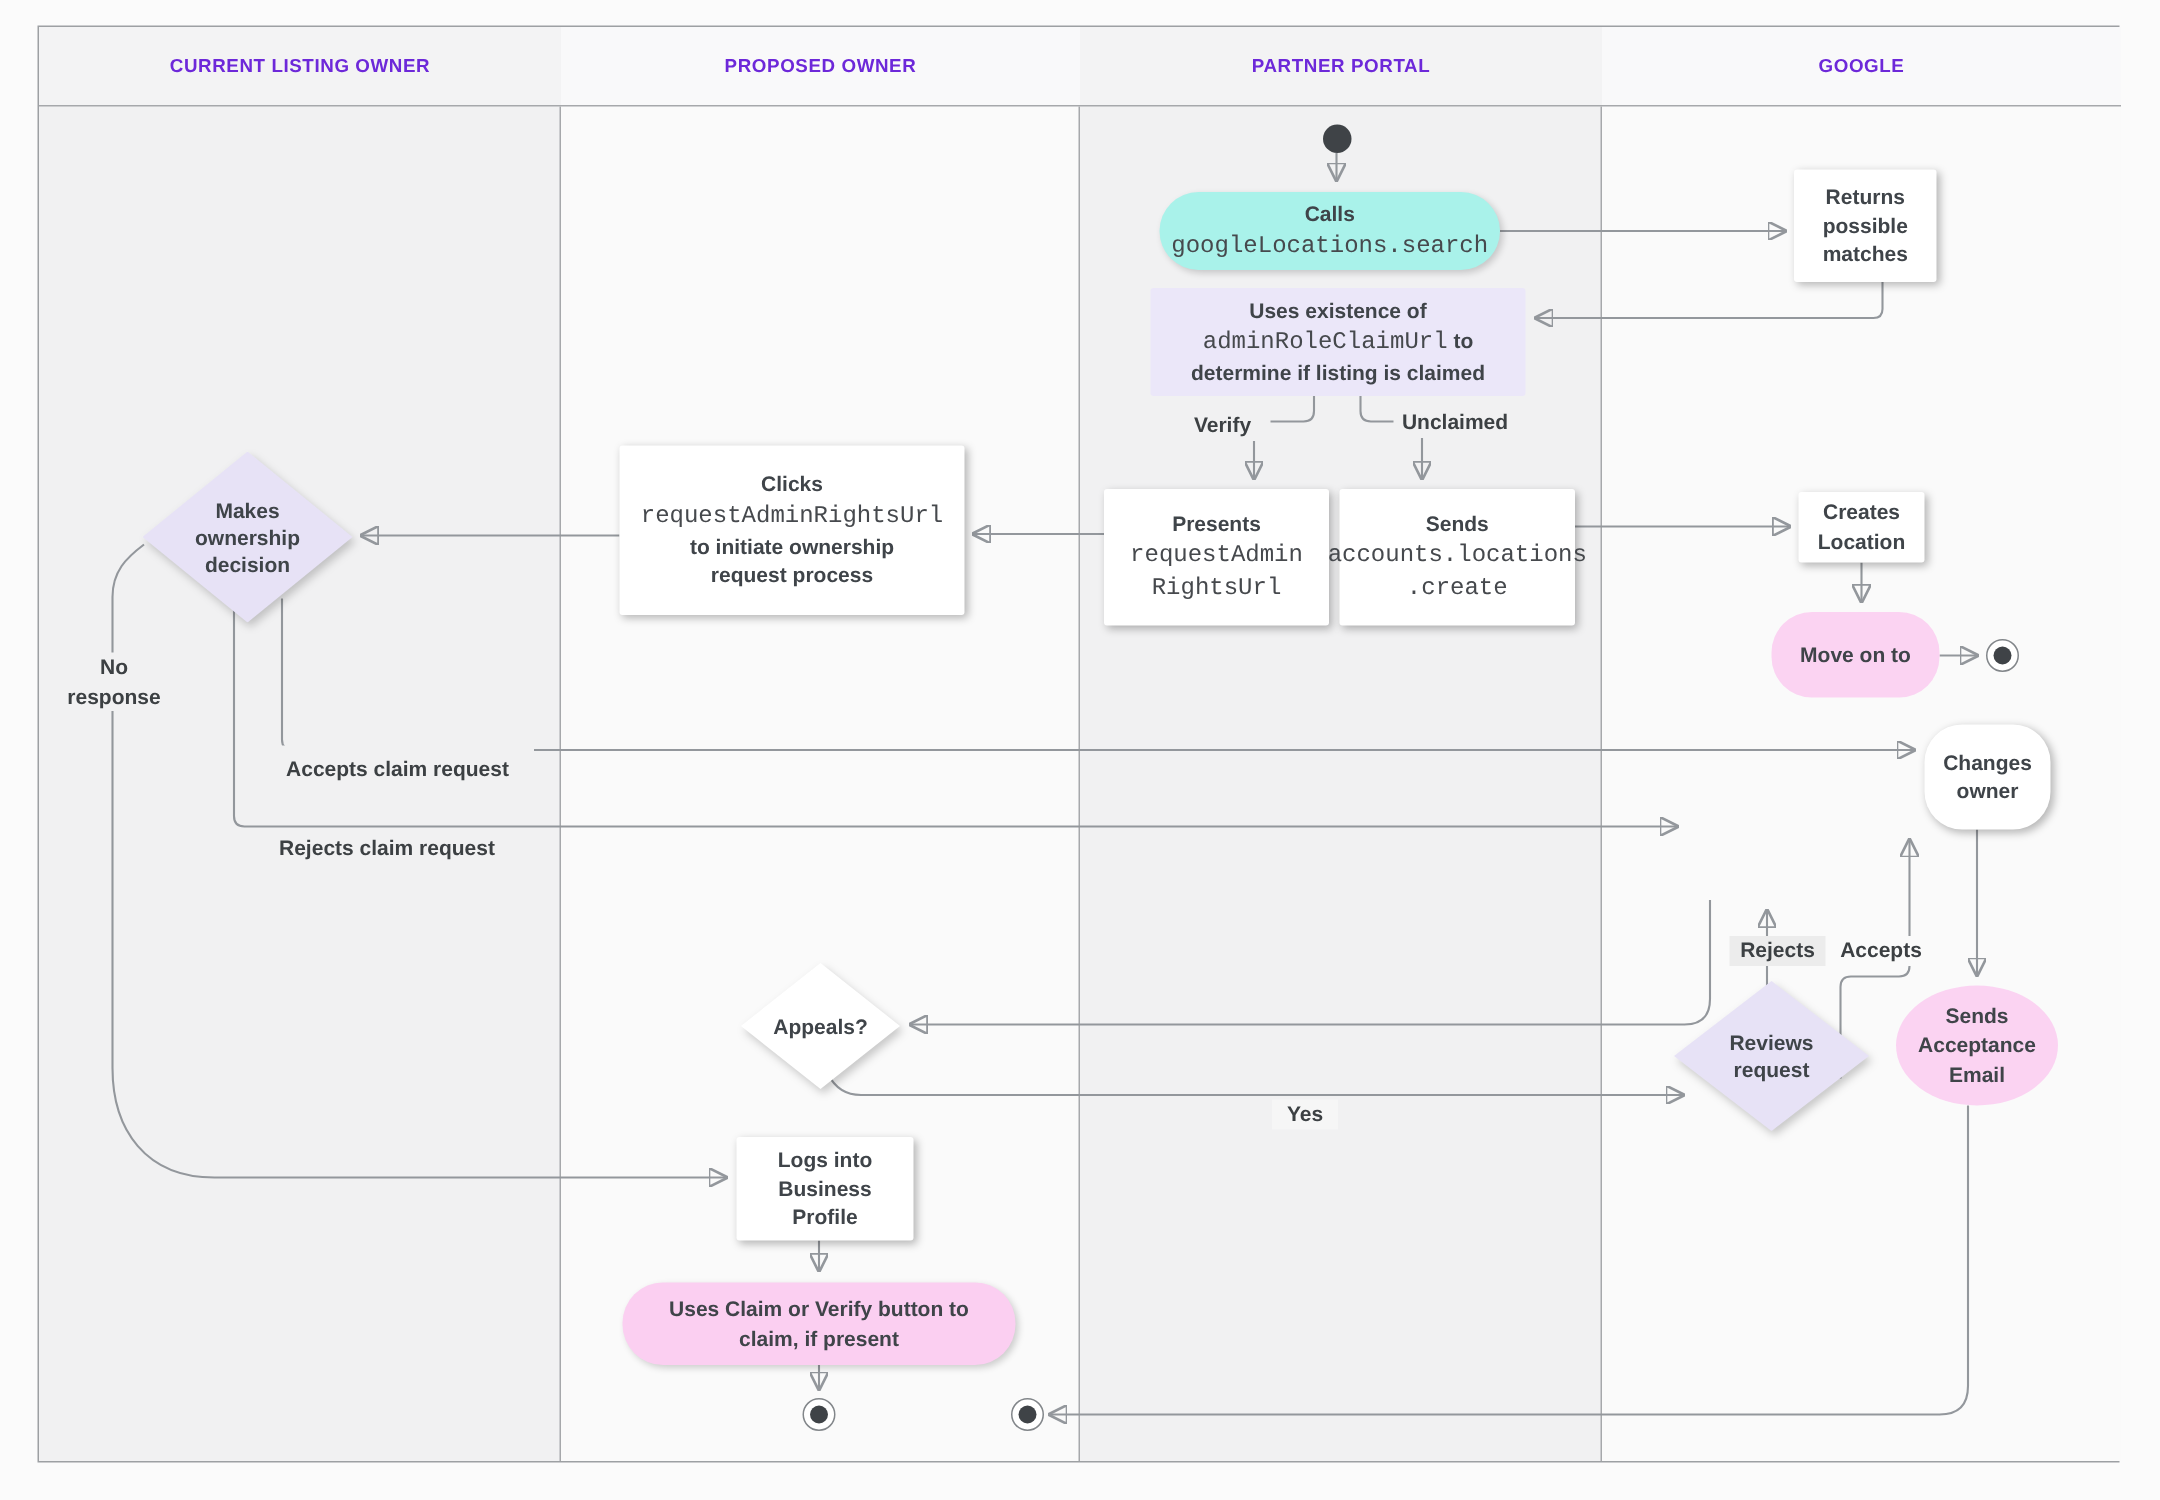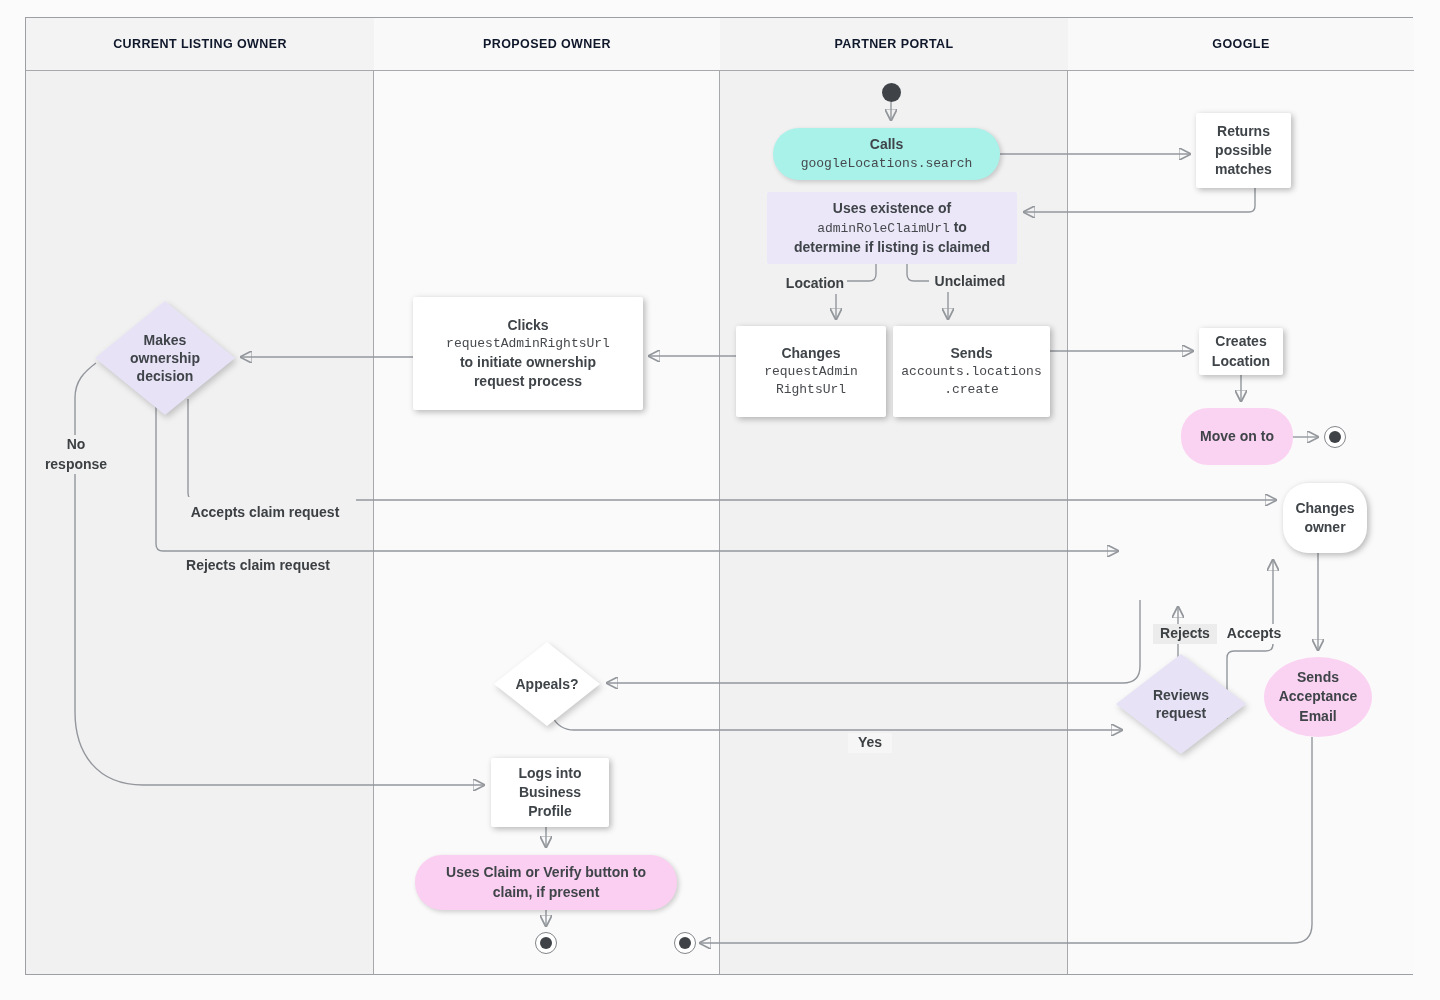--- a/index.html
+++ b/index.html
@@ -5,33 +5,33 @@
   html,body{margin:0;padding:0;background:#fbfbfb;}
   .stage{position:relative;width:1440px;height:1000px;background:#fbfbfb;overflow:hidden;
          font-family:"Liberation Sans",sans-serif;color:#3f4449;}
   
   .frame{position:absolute;left:25px;top:17px;width:1388px;height:958px;
          border:1px solid #9da0a3;box-sizing:border-box;}
   .lane{position:absolute;top:0;height:100%;box-sizing:border-box;}
   .lane.sep{border-right:1px solid #a6a8ab;}
   .lane-head{position:absolute;top:0;height:53px;box-sizing:border-box;
              border-bottom:1px solid #a6a8ab;display:flex;align-items:center;justify-content:center;
-             font-size:12.5px;font-weight:bold;letter-spacing:.4px;color:#0f172a;}
+             font-size:12.5px;font-weight:bold;letter-spacing:.4px;color:#6d28d9;}
   .bg-gray{background:#f1f1f2;}
   .bg-light{background:#fafafa;}
   .hd-gray{background:#f3f3f4;}
   .hd-light{background:#f9f9fa;}
   
   svg.edges{position:absolute;left:0;top:0;width:1440px;height:1000px;z-index:2;pointer-events:none;}
   svg.edges path{fill:none;stroke:#93979c;stroke-width:1.4;}
   
   .node{position:absolute;z-index:4;box-sizing:border-box;display:flex;flex-direction:column;
         align-items:center;justify-content:center;text-align:center;
         font-size:14px;font-weight:bold;line-height:1.38;}
-  .mono{font-family:"Liberation Mono",monospace;font-weight:normal;font-size:13px;white-space:nowrap;color:#46494d;}
+  .mono{font-family:"Liberation Mono",monospace;font-weight:normal;font-size:16px;white-space:nowrap;color:#46494d;}
   .box{background:#fff;border-radius:2px;box-shadow:2px 2px 6px rgba(0,0,0,.28);}
   .pill{border-radius:27px;}
   .teal{background:#a9f2ea;box-shadow:2px 2px 5px rgba(0,0,0,.18);}
   .pinkpill{background:#fbcff1;box-shadow:2px 2px 5px rgba(0,0,0,.18);}
   .pinksoft{background:#fbd3f2;}
   .lavbox{background:#ebe7f9;border-radius:2px;}
   .dwrap{position:absolute;z-index:4;filter:drop-shadow(2px 3px 3px rgba(0,0,0,.2));}
   .diamond{width:100%;height:100%;clip-path:polygon(50% 0,100% 50%,50% 100%,0 50%);
            display:flex;flex-direction:column;align-items:center;justify-content:center;
            text-align:center;font-size:14px;font-weight:bold;line-height:1.3;}
@@ -124,21 +124,21 @@
     <path d="M1178 692 V607" marker-end="url(#arr)"></path>
     <path d="M1227 719 V658 Q1227 651 1234 651 H1266 Q1273 651 1273 644 V560" marker-end="url(#arr)"></path>
     <path d="M1318 553 V650" marker-end="url(#arr)"></path>
     <path d="M1312 737 V924 Q1312 943 1293 943 H700" marker-end="url(#arr)"></path>
     <path d="M1140 600 V666 Q1140 683 1123 683 H607" marker-end="url(#arr)"></path>
     <path d="M552 716 Q559 730 574 730 H1122" marker-end="url(#arr)"></path>
     <path d="M546 827 V847" marker-end="url(#arr)"></path>
     <path d="M546 910 V926" marker-end="url(#arr)"></path>
   </svg>
 
-  <div class="elabel" id="el-claimed">Location</div>
+  <div class="elabel" id="el-claimed">Verify</div>
   <div class="elabel" id="el-unclaimed">Unclaimed</div>
   <div class="elabel" id="el-noresp">
     <div>No</div>
     <div>response</div>
   </div>
   <div class="elabel" id="el-acceptsclaim">Accepts claim request</div>
   <div class="elabel" id="el-rejectsclaim">Rejects claim request</div>
   <div class="elabel" id="el-rejects">Rejects</div>
   <div class="elabel" id="el-accepts">Accepts</div>
   <div class="elabel" id="el-yes">Yes</div>
@@ -154,21 +154,21 @@
     <span>Returns possible matches</span>
   </div>
 
   <div class="node lavbox" id="n-uses">
     <div>Uses existence of</div>
     <div><span class="mono">adminRoleClaimUrl</span><span> to</span></div>
     <div>determine if listing is claimed</div>
   </div>
 
   <div class="node box" id="n-presents">
-    <div>Changes</div>
+    <div>Presents</div>
     <div class="mono">requestAdmin</div>
     <div class="mono">RightsUrl</div>
   </div>
 
   <div class="node box" id="n-sendscreate">
     <div>Sends</div>
     <div class="mono">accounts.locations</div>
     <div class="mono">.create</div>
   </div>
 

